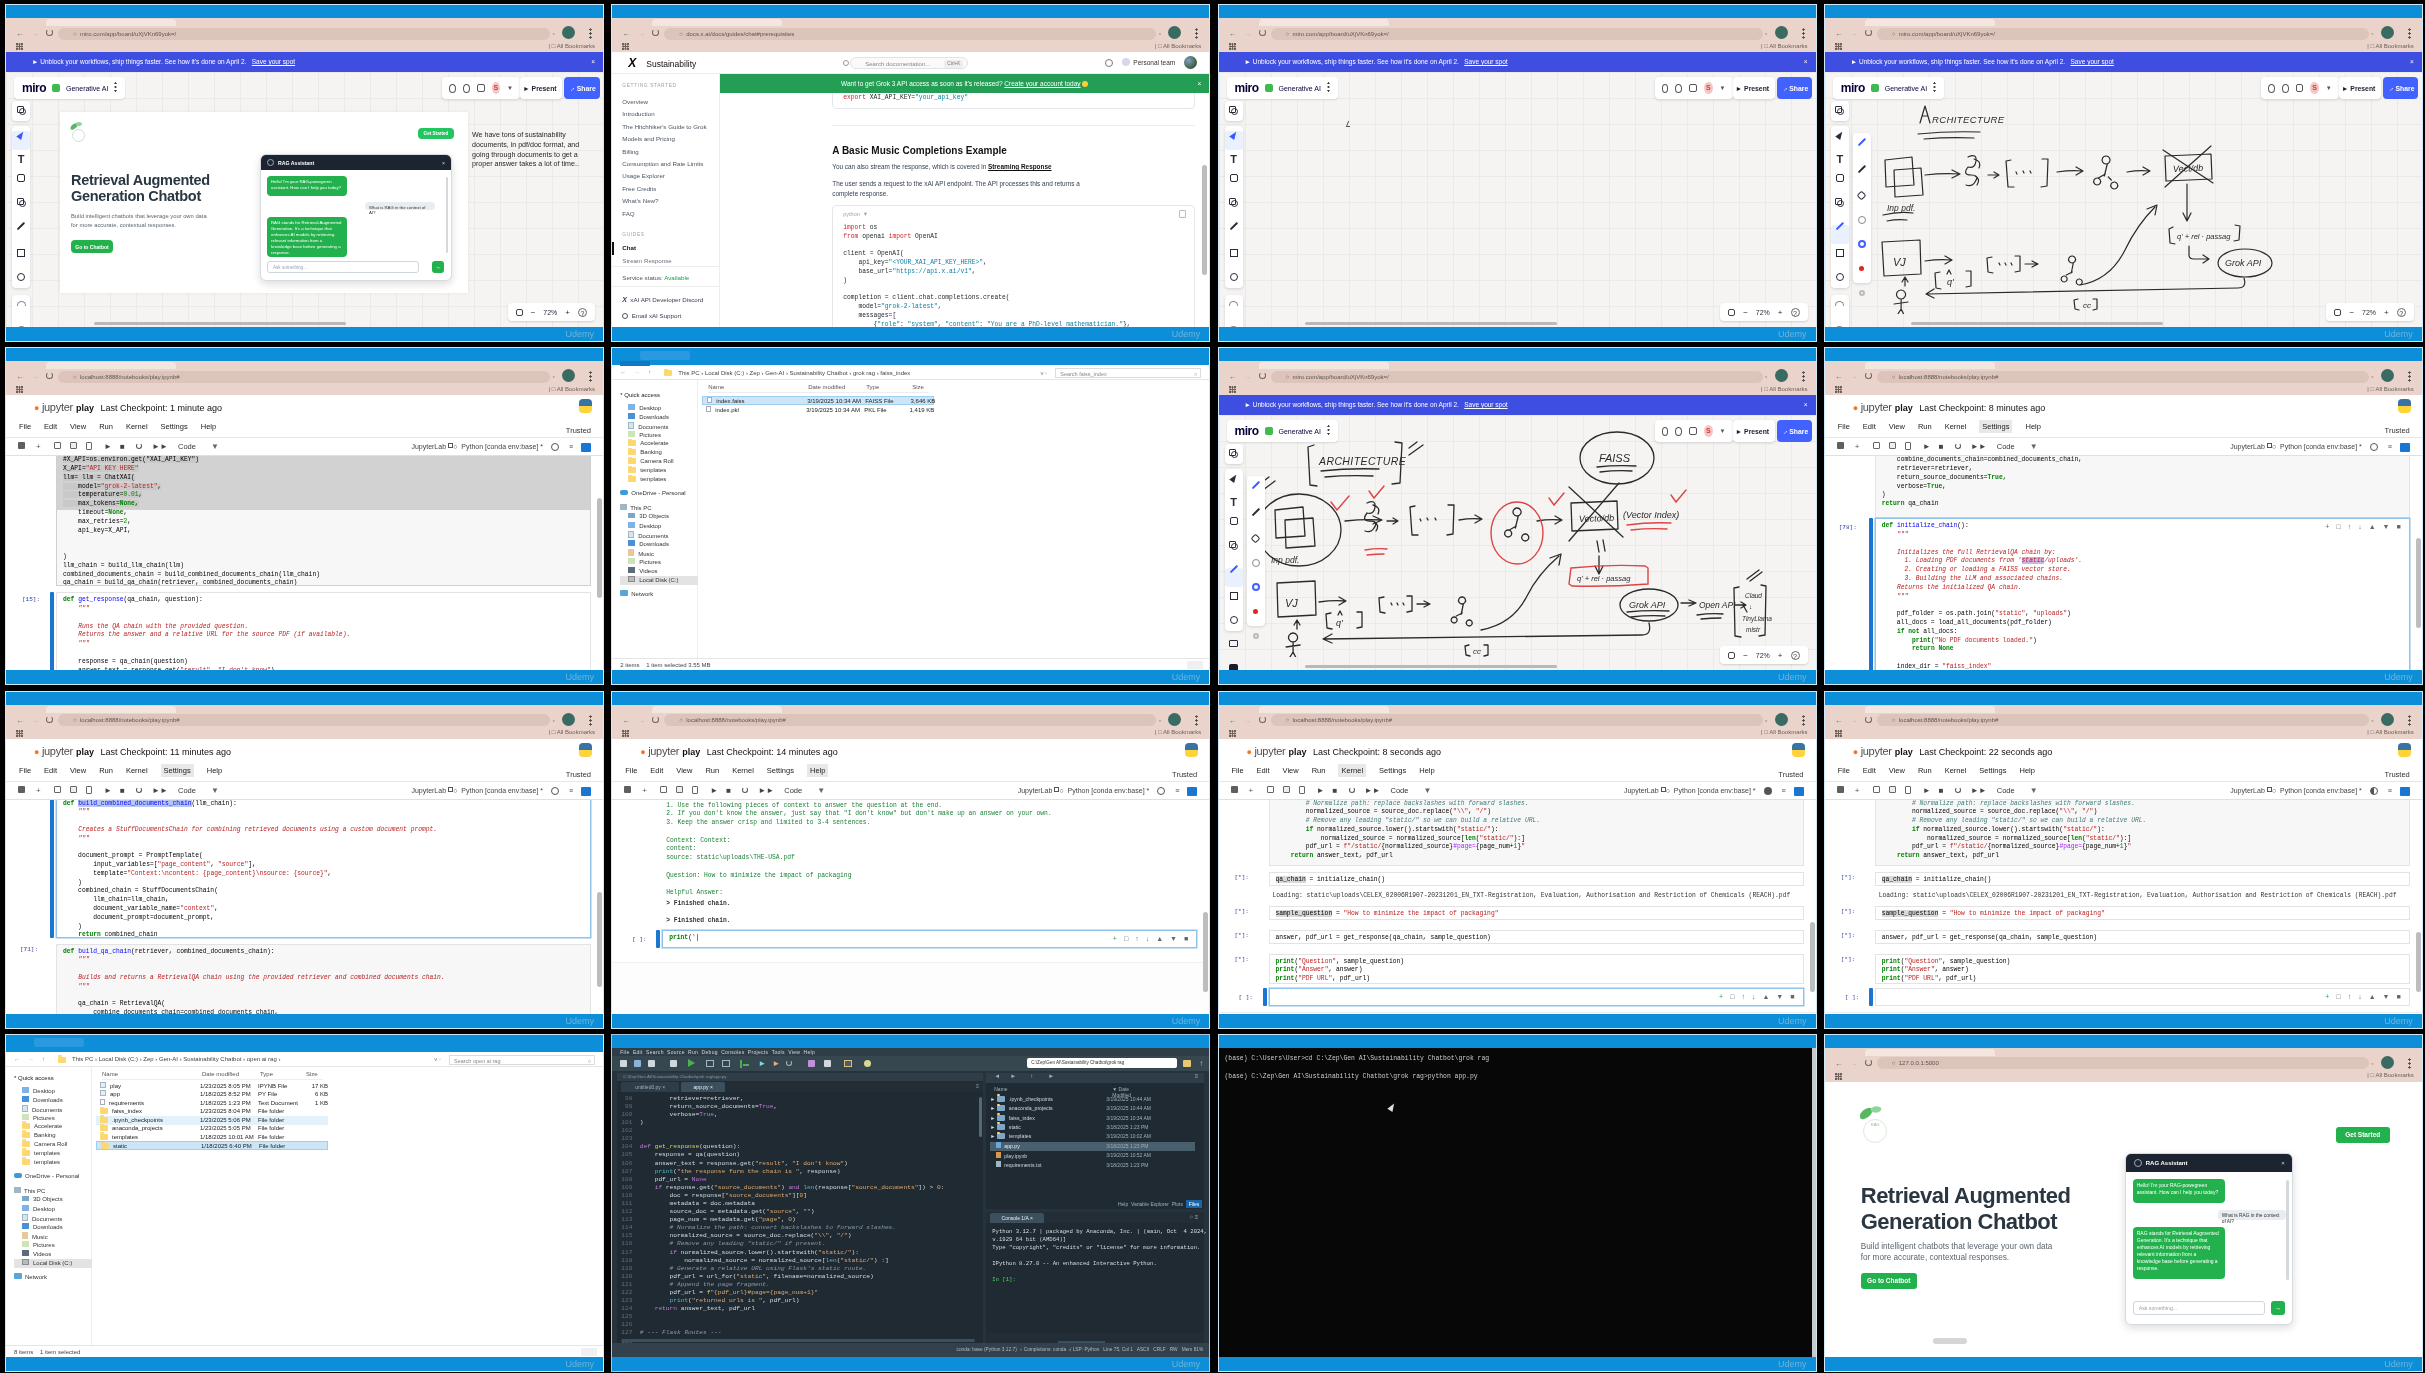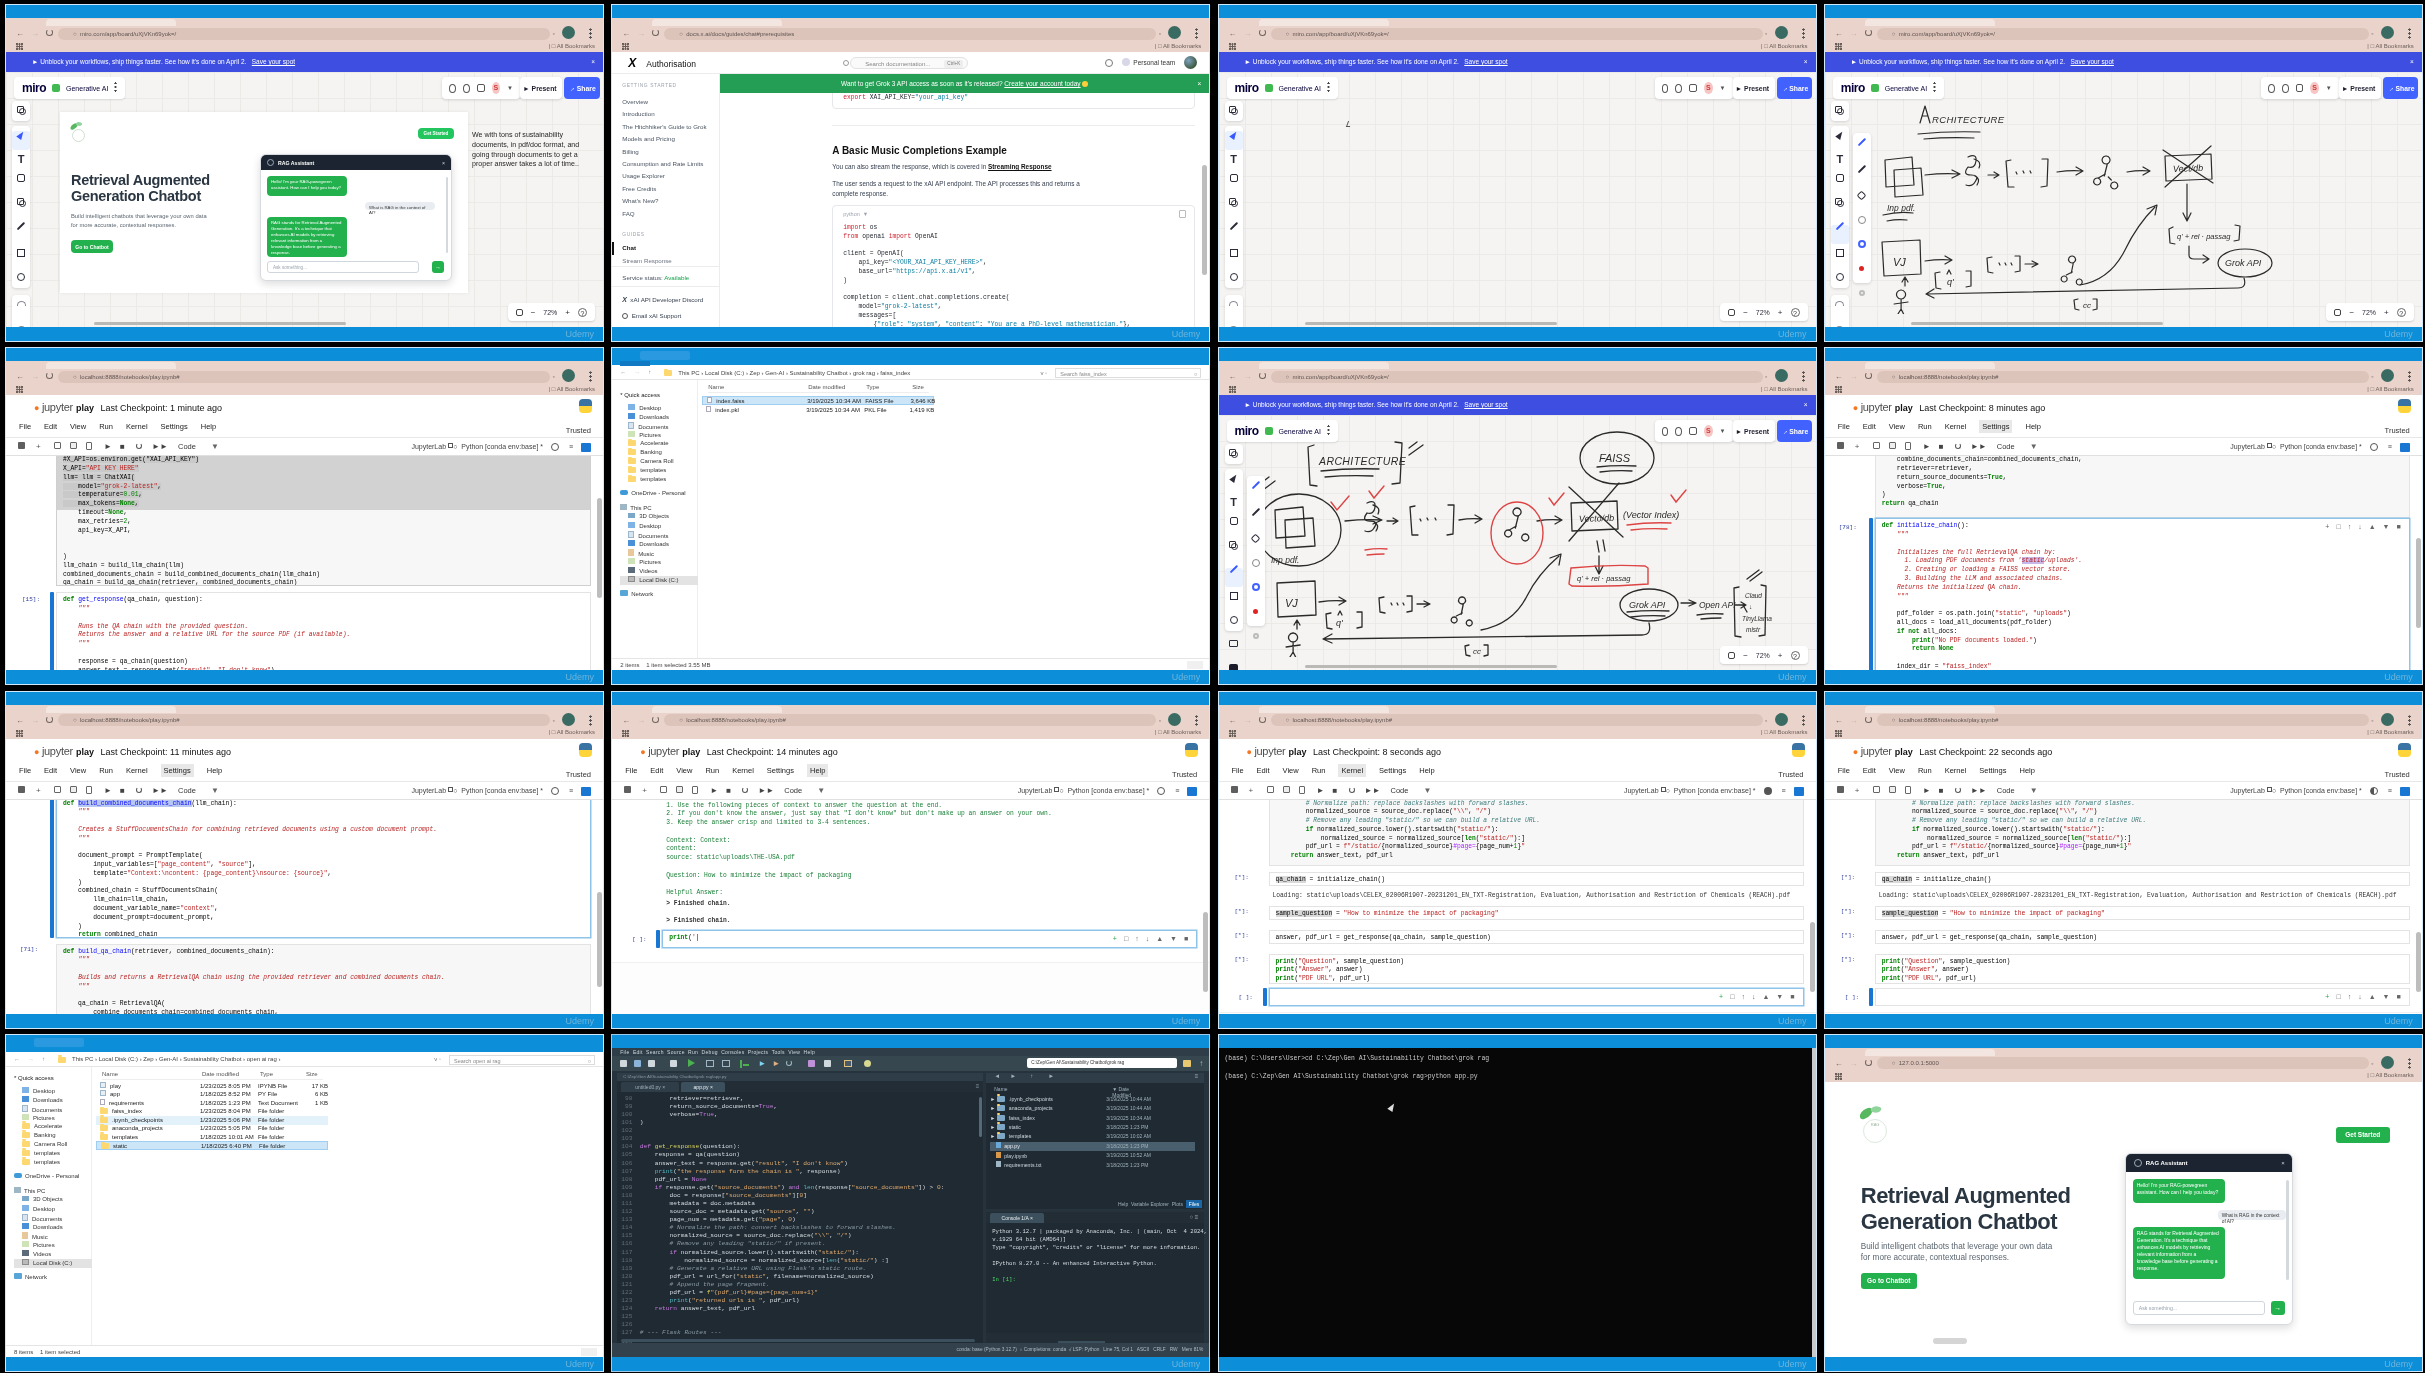--- a/index.html
+++ b/index.html
@@ -204,40 +204,40 @@
           <span style="position:absolute;right:6px;color:#cfd6dd">×</span>
         </div>
      <div class="bub" style="left:6px;top:21px;width:80px;height:20px;font-size:4.3px;line-height:6px">Hello! I'm your RAG-powegreen assistant. How can I help you today?</div>
      <div class="bubg" style="left:104px;top:47px;width:70px;height:8px;font-size:4.3px;line-height:5px">What is RAG in the context of AI?</div>
      <div class="bub" style="left:6px;top:62px;width:80px;height:40px;font-size:4.3px;line-height:6px">RAG stands for Retrieval Augmented Generation. It's a technique that enhances AI models by retrieving relevant information from a knowledge base before generating a response.</div>
      <div class="a" style="right:3px;top:22px;width:2px;height:76px;background:#d4d9de;border-radius:2px"></div>
      <div class="askrow" style="left:6px;bottom:7px;width:152px;height:12px;font-size:4.6px">Ask something...</div>
      <div class="sendb" style="right:7px;bottom:7px;width:12px;height:12px;font-size:6px">→</div>
    </div>
  </div>
- <div class="a" style="left:466px;top:126px;width:126px;font-size:7.1px;line-height:9.8px;color:#262626">We with tons of sustainability documents, in pdf/doc format, and going through documents to get a proper answer takes a lot of time..</div>
+ <div class="a" style="left:466px;top:126px;width:126px;font-size:7.1px;line-height:9.8px;color:#262626">We have tons of sustainability documents, in pdf/doc format, and going through documents to get a proper answer takes a lot of time..</div>
  <div class="vb">Udemy</div>
 </div>
 
 <div class="tile" style="left:611.25px;top:4px">
  <div class="vt"></div>
  <div class="pinkbar"></div>
     <div class="tabw"></div>
  <div class="navic" style="left:10px">←</div>
     <div class="navic" style="left:25px;color:#c3b3ac">→</div>
     <div class="rld" style="left:40px"></div>
  <div class="url" style="width:492px">○&nbsp; docs.x.ai/docs/guides/chat#prerequisites</div>
  <div class="navic" style="right:48px;font-size:7px">◦</div>
     <div class="rico" style="right:28px;background:#3a6b63"></div>
     <div class="vdots" style="right:11px;top:23px"></div>
  <div class="gridic"></div>
     <div class="bmtxt">| □ All Bookmarks</div>
  <div class="xhead">
    <div class="a" style="left:16px;top:4px;font-size:12px;font-weight:bold;color:#000;font-style:italic">X</div>
-   <div class="a" style="left:34px;top:7px;font-size:8.5px;color:#111">Authorisation</div>
+   <div class="a" style="left:34px;top:7px;font-size:8.5px;color:#111">Sustainability</div>
    <div class="a" style="left:238px;top:5px;width:118px;height:12px;border:1px solid #e2e2e2;border-radius:6px;background:#fafafa;font-size:6px;color:#888;line-height:12px;padding-left:14px">Search documentation...<span style="position:absolute;right:4px;top:2px;background:#eee;border-radius:2px;font-size:4.6px;padding:0 3px;line-height:8px;color:#777">Ctrl+K</span></div>
    <div class="a" style="left:231px;top:8px;width:6px;height:6px;border:1px solid #999;border-radius:50%"></div>
    <div class="a" style="right:96px;top:7px;width:8px;height:8px;border:1.2px solid #777;border-radius:50%"></div>
    <div class="a" style="right:34px;top:6px;font-size:6.5px;color:#333"><span style="display:inline-block;width:8px;height:8px;background:#d7d7e8;border-radius:50%;vertical-align:-1px;margin-right:3px"></span>Personal team</div>
    <div class="a" style="right:12px;top:4px;width:13px;height:13px;border-radius:50%;background:radial-gradient(circle at 35% 35%,#7ea0c0,#3c5a3e 70%)"></div>
  </div>
  <div class="xgreen">Want to get Grok 3 API access as soon as it's released? <u>Create your account today</u> <span style="display:inline-block;width:6px;height:6px;background:#ffce3a;border-radius:50%;vertical-align:-1px"></span><span style="position:absolute;right:8px">×</span></div>
  <div class="xside">
    <div class="a" style="left:10px;top:9px;font-size:4.9px;color:#9ca3af;letter-spacing:.6px">GETTING STARTED</div>
    <div class="a" style="left:10px;top:22px;line-height:12.4px">Overview<br>Introduction<br>The Hitchhiker's Guide to Grok<br>Models and Pricing<br>Billing<br>Consumption and Rate Limits<br>Usage Explorer<br>Free Credits<br>What's New?<br>FAQ</div>

